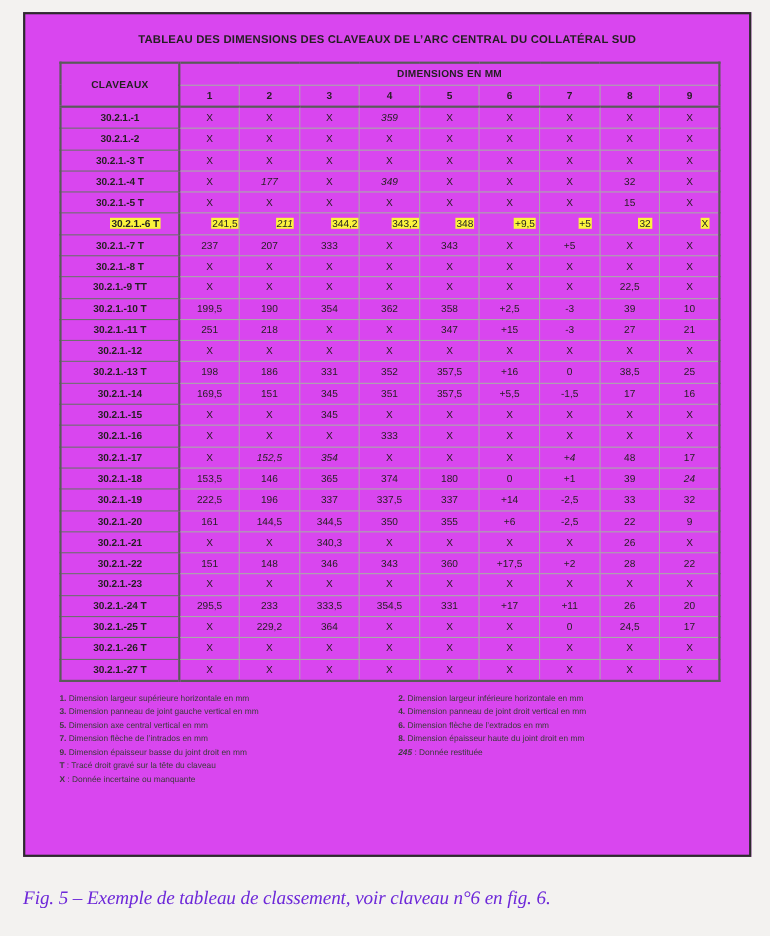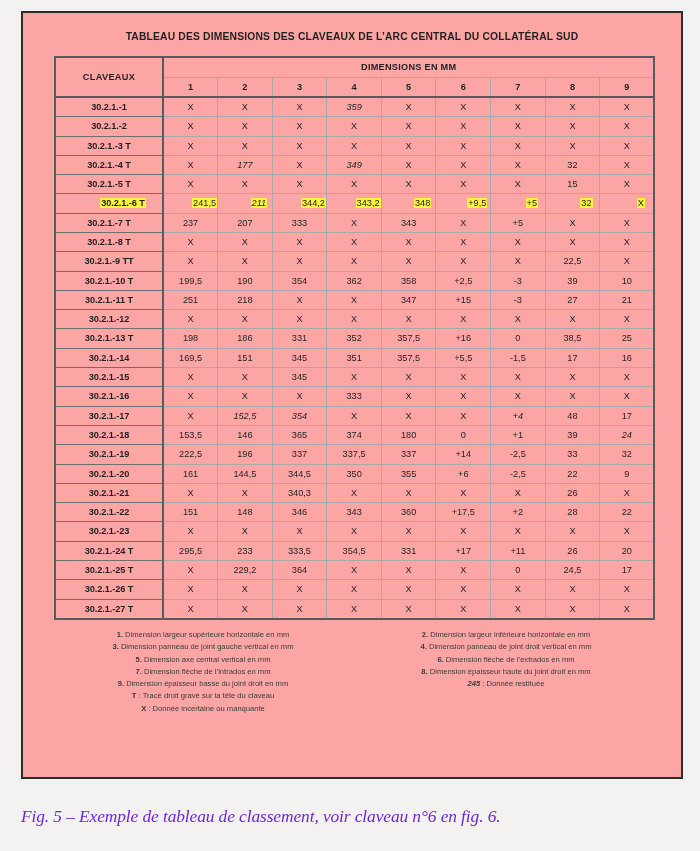--- a/index.html
+++ b/index.html
@@ -19,21 +19,21 @@
     overflow: hidden;
   }
 
   
   #figure-frame {
     position: absolute;
     left: 21px;
     top: 11px;
     width: 662px;
     height: 768px;
-    background: #fca5a5;
+    background: #d946ef;
     border: 2px solid #2c2c2c;
   }
 
   
   #table-title {
     text-align: center;
     font-size: 10.3px;
     font-weight: bold;
     letter-spacing: 0.18px;
     color: #231f20;
@@ -114,21 +114,20 @@
   
   #legend {
     padding: 9px 31px 0 31px;
     font-size: 7.6px;
     color: #3b3b3b;
     line-height: 1.62;
   }
   #legend .legend-cols {
     display: flex;
     gap: 0;
-    text-align: center;
   }
   #legend .legend-col { width: 300px; }
   #legend .legend-col.right { padding-left: 10px; }
   #legend .lrow { white-space: nowrap; }
   #legend .lnum { font-weight: bold; }
   #legend .lnum.ital { font-style: italic; }
 
   
   #caption {
     position: absolute;

